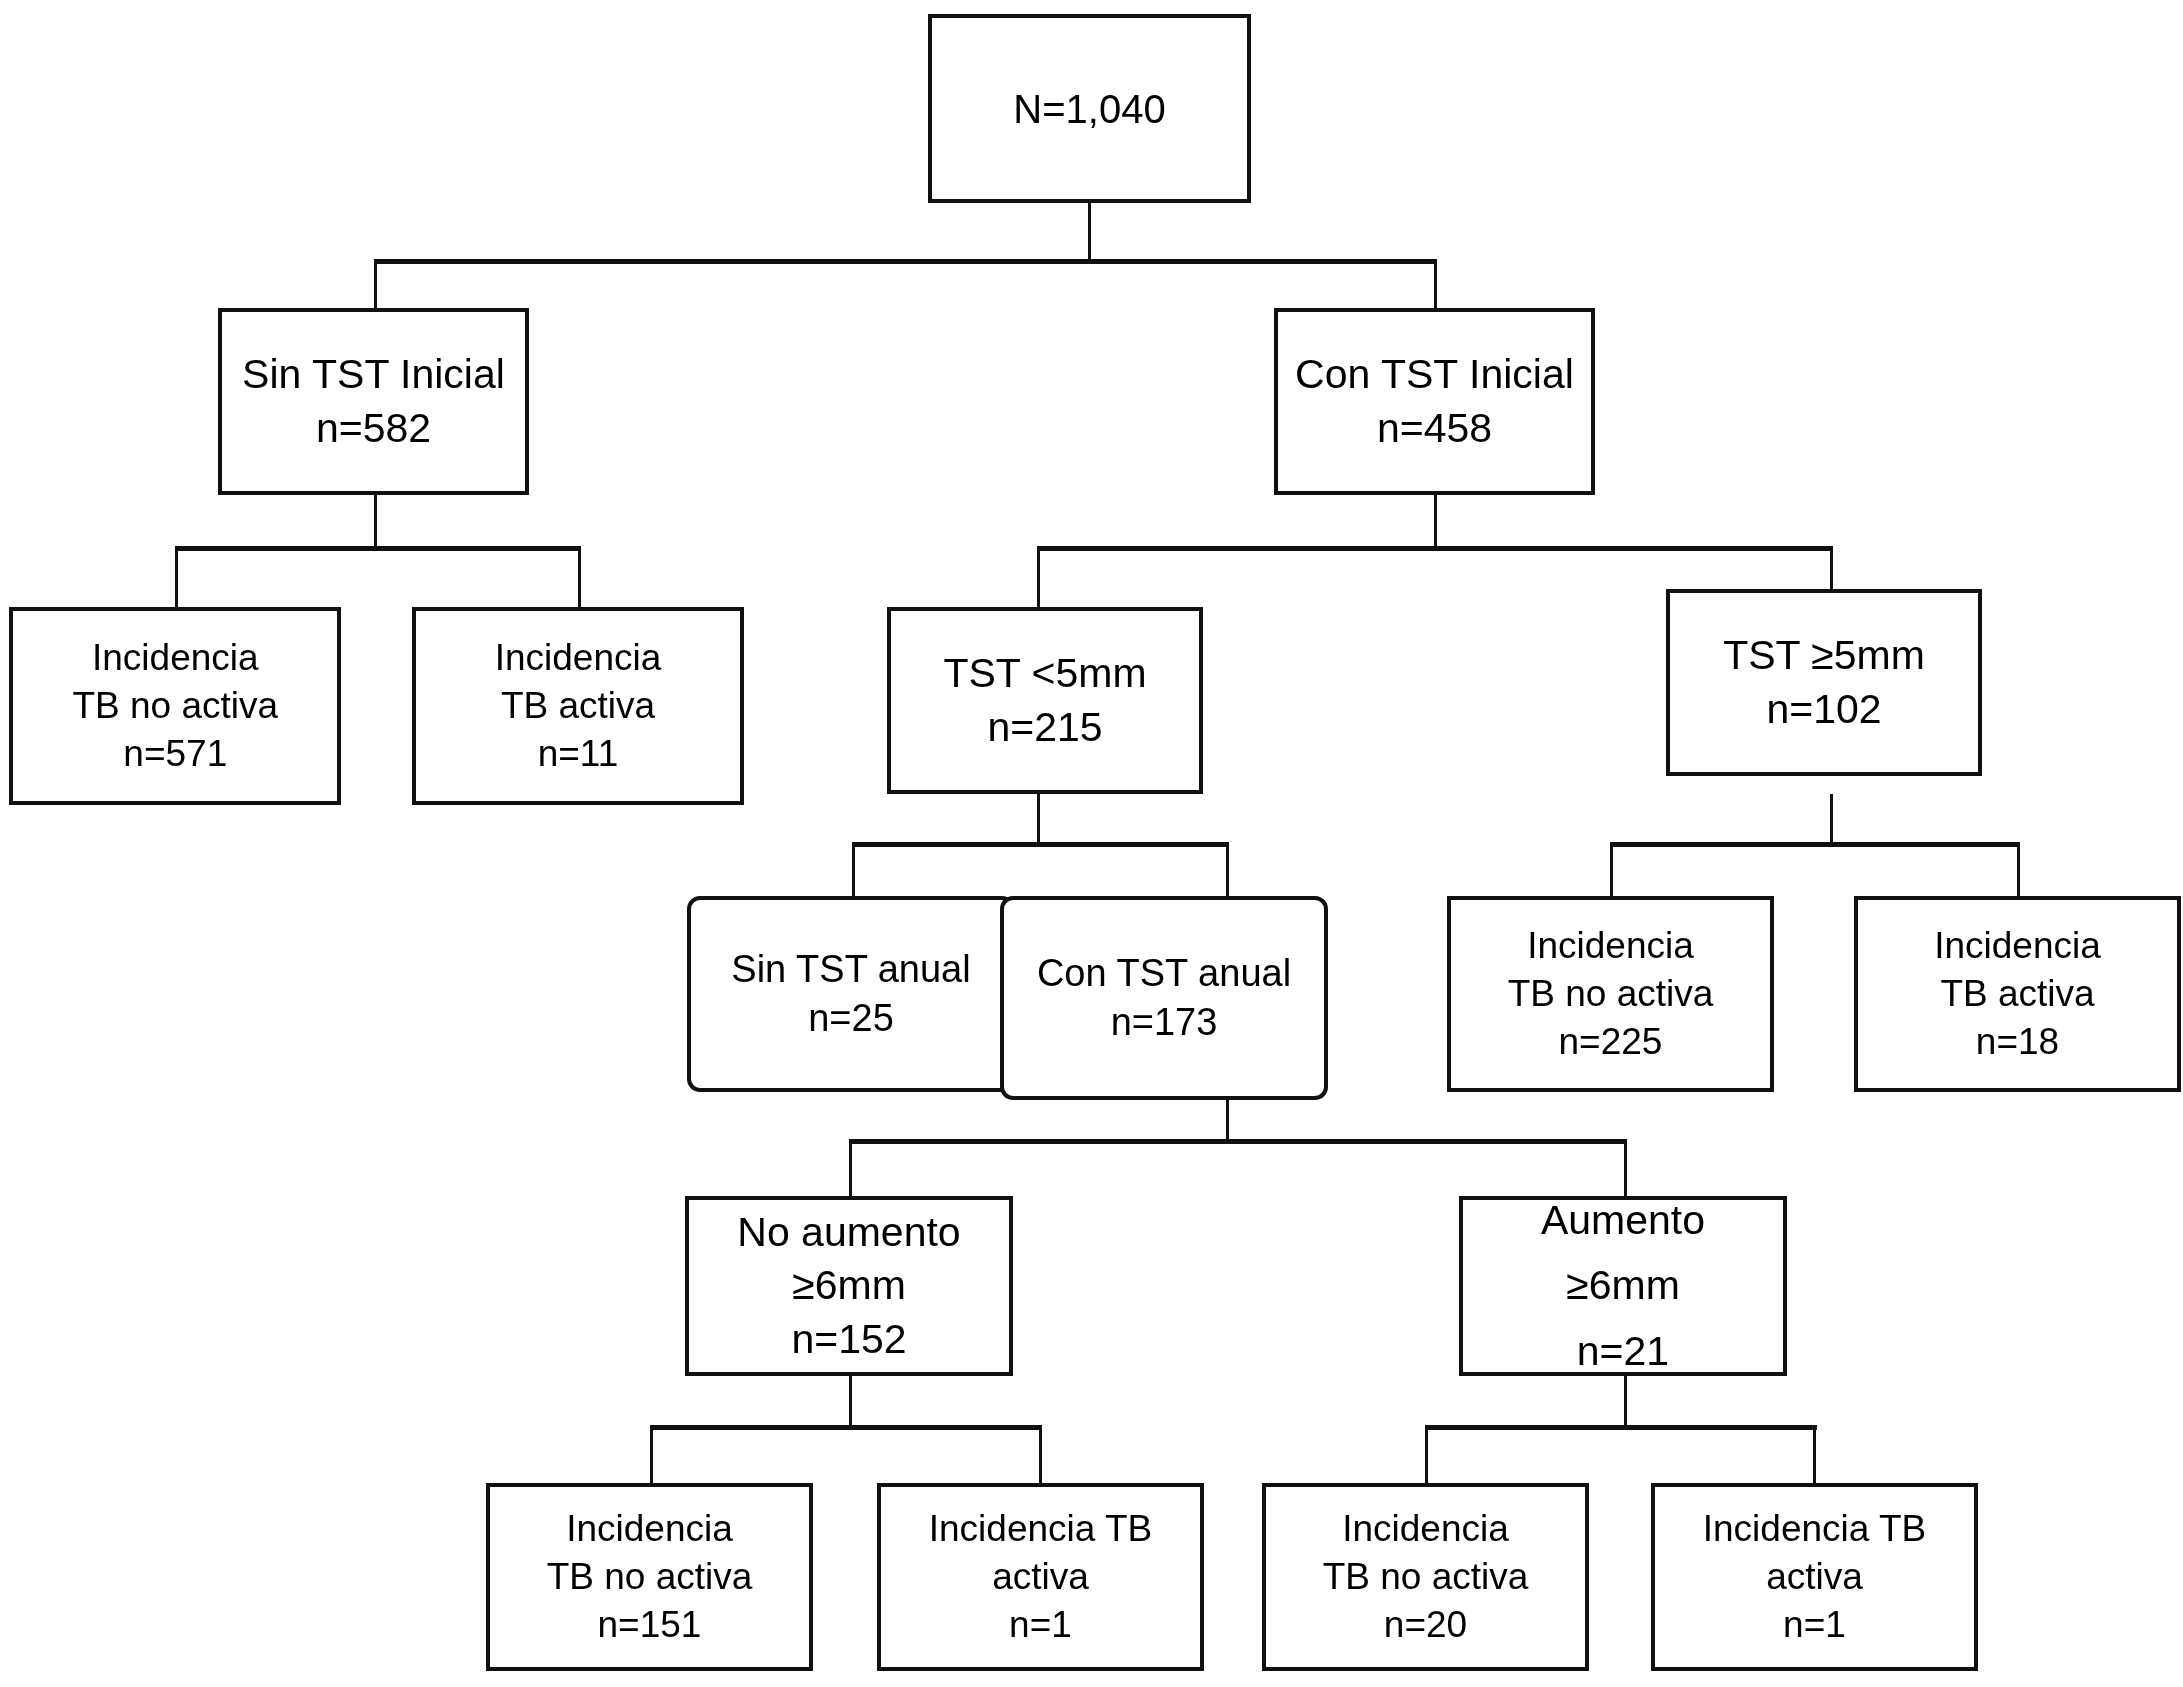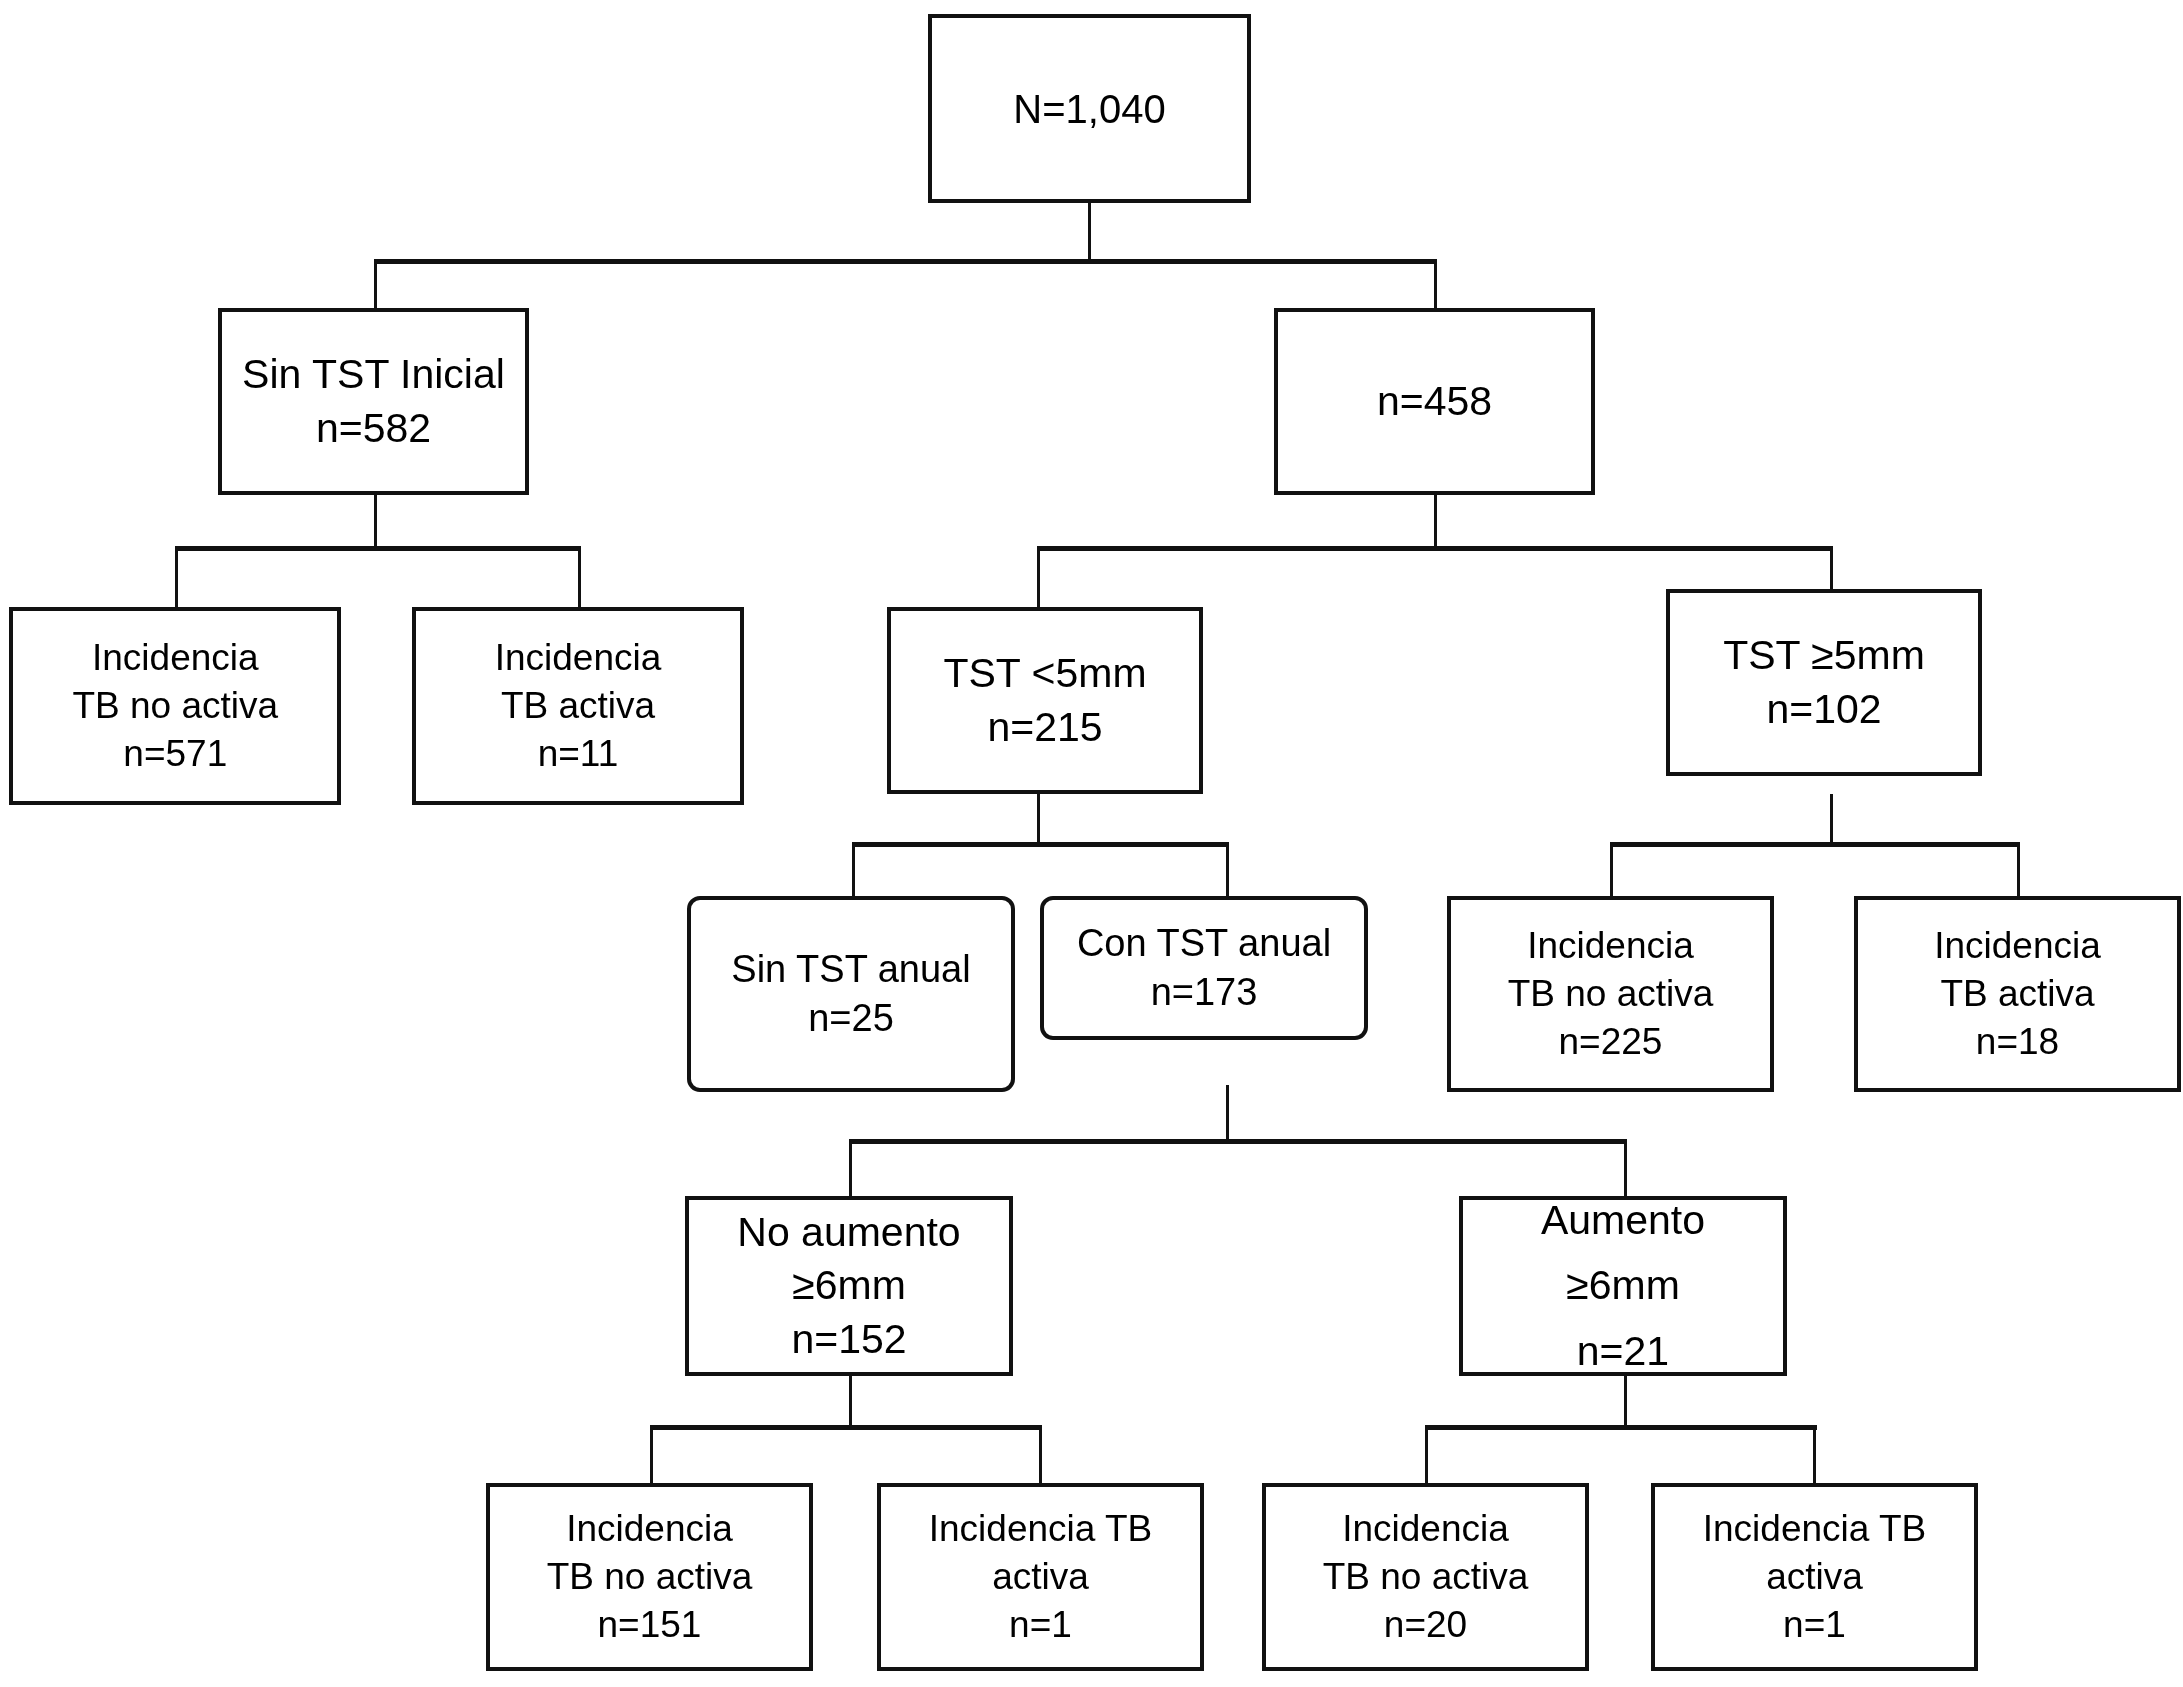--- a/index.html
+++ b/index.html
@@ -101,20 +101,21 @@
   <div class="node t-root" style="left:928px; top:14px; width:323px; height:189px;">
     <span class="line">N=1,040</span>
   </div>
 
   <div class="node t-big" style="left:218px; top:308px; width:311px; height:187px;">
     <span class="line">Sin TST Inicial</span>
     <span class="line">n=582</span>
   </div>
 
   <div class="node t-big" style="left:1274px; top:308px; width:321px; height:187px;">
+    <span class="line">Con TST Inicial</span>
     <span class="line">n=458</span>
   </div>
 
   <div class="node t-leaf" style="left:9.3px; top:607px; width:332px; height:198px;">
     <span class="line">Incidencia</span>
     <span class="line">TB no activa</span>
     <span class="line">n=571</span>
   </div>
 
   <div class="node t-leaf" style="left:412px; top:607px; width:332px; height:198px;">
@@ -131,21 +132,21 @@
   <div class="node t-big" style="left:1666px; top:589px; width:316px; height:187px;">
     <span class="line">TST ≥5mm</span>
     <span class="line">n=102</span>
   </div>
 
   <div class="node t-mid" style="left:687px; top:896px; width:328px; height:196px;">
     <span class="line">Sin TST anual</span>
     <span class="line">n=25</span>
   </div>
 
-  <div class="node t-mid" style="left:1040px; top:896px; width:328px; height:144px;">
+  <div class="node t-mid" style="left:1000px; top:896px; width:328px; height:204px;">
     <span class="line">Con TST anual</span>
     <span class="line">n=173</span>
   </div>
 
   <div class="node t-leaf" style="left:1447px; top:896px; width:327px; height:196px;">
     <span class="line">Incidencia</span>
     <span class="line">TB no activa</span>
     <span class="line">n=225</span>
   </div>
 

